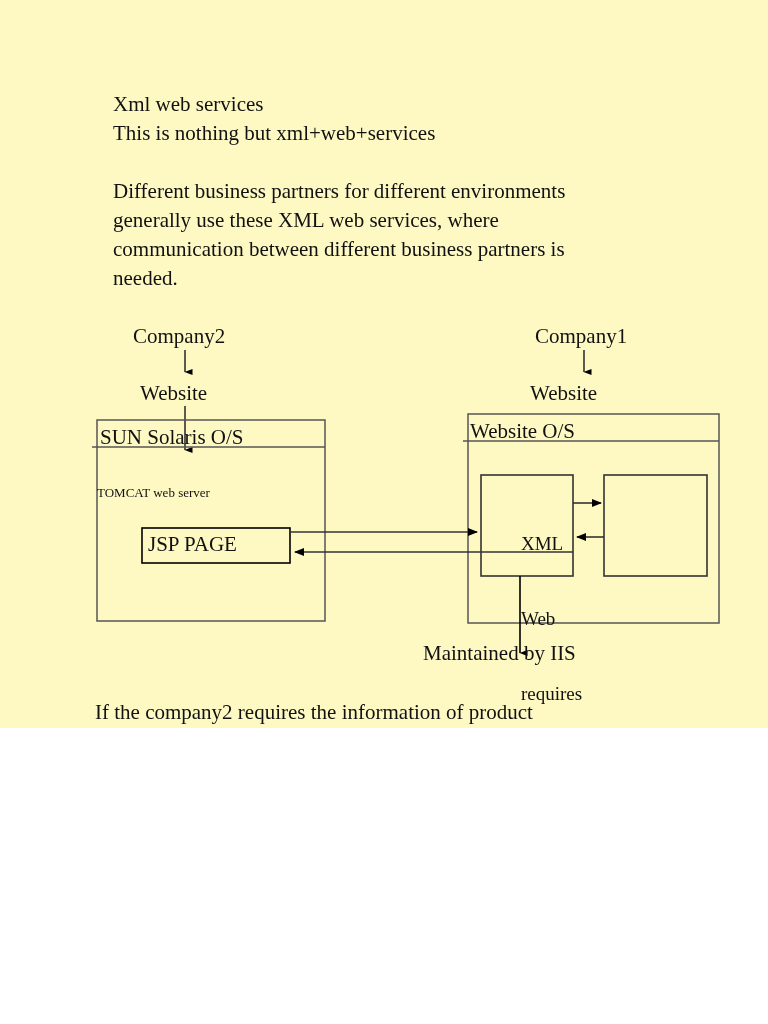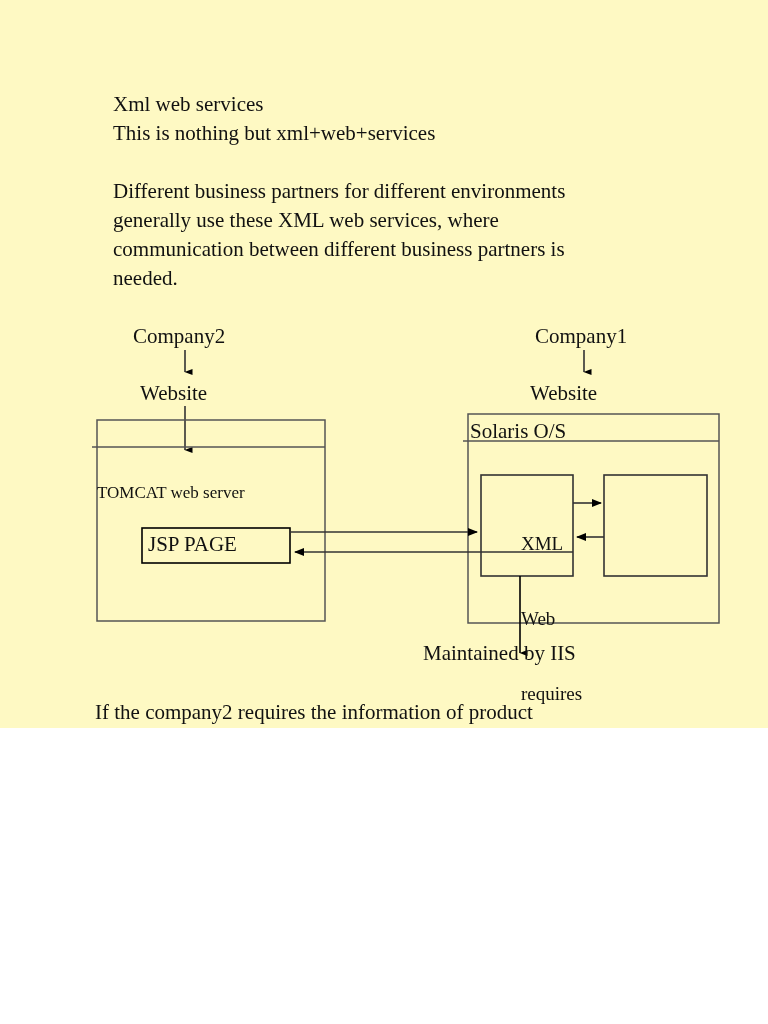--- a/index.html
+++ b/index.html
@@ -50,21 +50,21 @@
     font-size: 17px;
   }
 
   
   #label-company2      { left: 133px; top: 324px; }
   #label-website-left  { left: 140px; top: 381px; }
   #label-company1      { left: 535px; top: 324px; }
   #label-website-right { left: 530px; top: 381px; }
 
   #label-sun-os        { left: 100px; top: 425px; }
-  #label-tomcat        { left: 97px;  top: 481px; font-size: 17px; }
+  #label-tomcat        { left: 97px;  top: 481px; font-size: 13px; }
   #label-jsp-page      { left: 148px; top: 532px; }
 
   #label-windows-os    { left: 470px; top: 419px; }
   #label-xml-ws        { left: 481px; top: 481px; font-size: 19px; line-height: 25px; margin-left: 40px; }
   #label-products      { left: 606px; top: 481px; font-size: 19px; line-height: 25px; }
 
   #label-maintained    { left: 423px; top: 641px; }
 </style>
 </head>
 <body>
@@ -125,26 +125,27 @@
     </svg>
 
     <div class="dg-label" id="label-company2">Company2</div>
 
     <div class="dg-label" id="label-website-left">Website</div>
 
     <div class="dg-label" id="label-company1">Company1</div>
 
     <div class="dg-label" id="label-website-right">Website</div>
 
+    <div class="dg-label" id="label-sun-os">SUN Solaris O/S</div>
 
     <div class="dg-label small" id="label-tomcat">TOMCAT web server</div>
 
     <div class="dg-label" id="label-jsp-page">JSP PAGE</div>
 
-    <div class="dg-label" id="label-windows-os">Solaris O/S</div>
+    <div class="dg-label" id="label-windows-os">Website O/S</div>
 
     <div class="dg-label" id="label-xml-ws">
       <div>XML</div>
       <div>Web</div>
       <div>requires</div>
     </div>
 
 
     <div class="dg-label" id="label-maintained">Maintained by IIS</div>
   </div>

